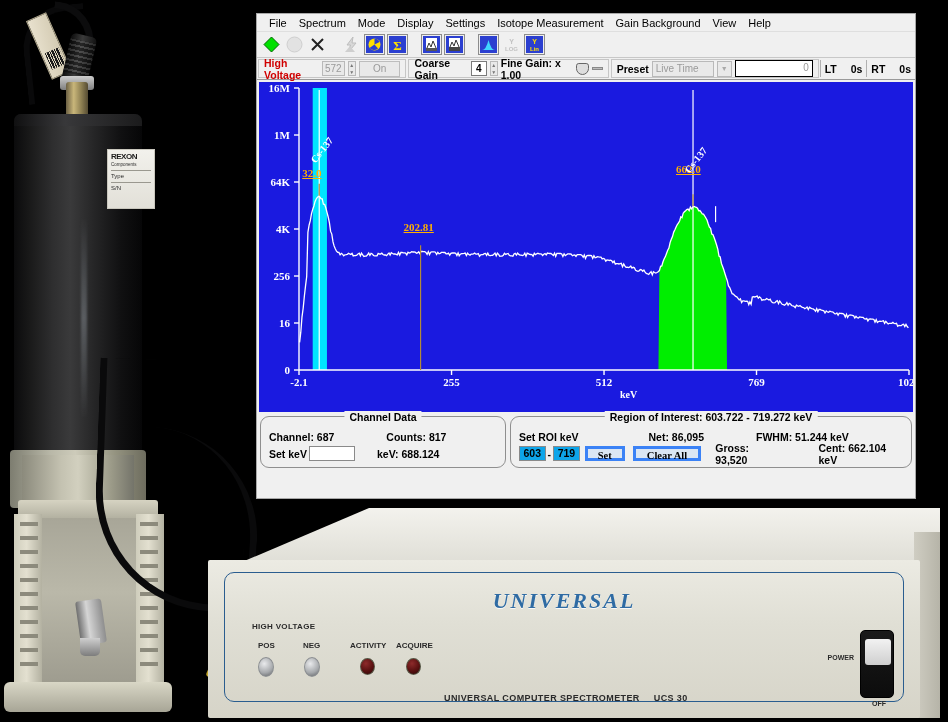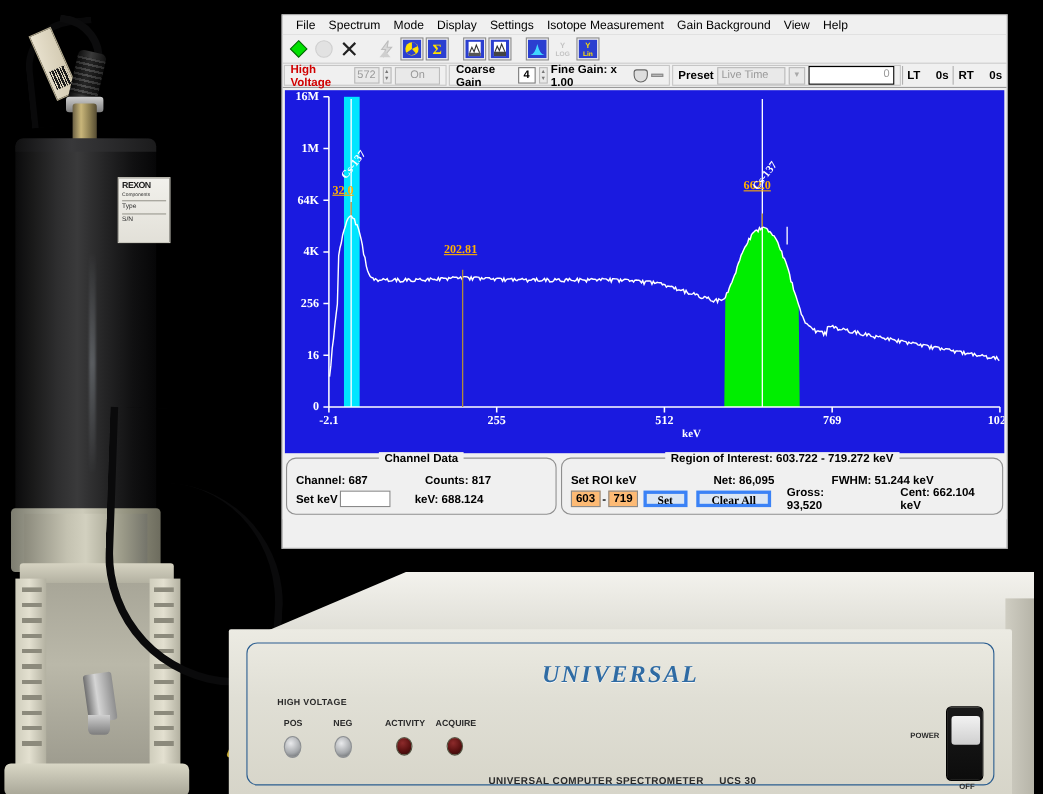--- a/index.html
+++ b/index.html
@@ -6,21 +6,21 @@
   html, body { margin:0; padding:0; }
   body {
     width:948px; height:722px;
     background:#000;
     font-family:"Liberation Sans", sans-serif;
     overflow:hidden;
     position:relative;
   }
 
   
-  #photo-stage { position:absolute; inset:0;margin-top:12px; }
+  #photo-stage { position:absolute; inset:0; }
 
   .detector-tube {
     position:absolute; left:14px; top:114px; width:128px; height:340px;
     background:linear-gradient(90deg,#0b0b0c 0%,#191919 12%,#2e2e2f 30%,#3a3a3b 44%,#242425 64%,#101011 84%,#060607 100%);
     border-radius:7px 7px 3px 3px;
   }
   .detector-tube:after{
     content:""; position:absolute; left:0; right:0; top:0; height:12px;
     background:linear-gradient(90deg,#101011,#38383a 40%,#1b1b1c);
     border-radius:7px 7px 0 0;
@@ -347,21 +347,21 @@
     background:#f0f0f0; padding:0 5px; font-size:10.5px; font-weight:bold; white-space:nowrap;
   }
   .p-channel{ width:246px; }
   .p-roi{ flex:1; }
   .row{ display:flex; align-items:center; height:17px; }
   .fld{ font-size:10.5px; font-weight:bold; }
   .inp-setkev{
     width:46px; height:15px; background:#fff; border:1px solid #8a8a8a; margin-left:2px;
   }
   .inp-roi{
-    width:28px; height:15px; background:#fdba74; border:1px solid #8a8a8a;
+    width:28px; height:15px; background:#0ea5e9; border:1px solid #8a8a8a;
     font-size:10.5px; text-align:center; line-height:13px; font-weight:bold;
   }
   .btn{
     height:15px; background:#dbe6f3; border:3px solid #3b82f6;
     font-size:10.5px; font-weight:bold; text-align:center; line-height:13px;
     font-family:"Liberation Serif", serif;
   }
   .btn-set{ width:42px; margin-left:5px; }
   .btn-clear{ width:72px; margin-left:8px; }
   .col2{ margin-left:52px; }

